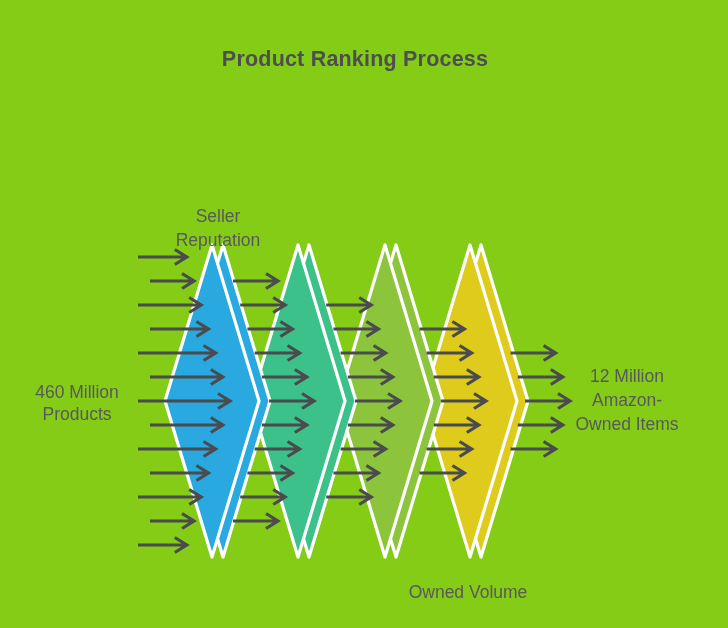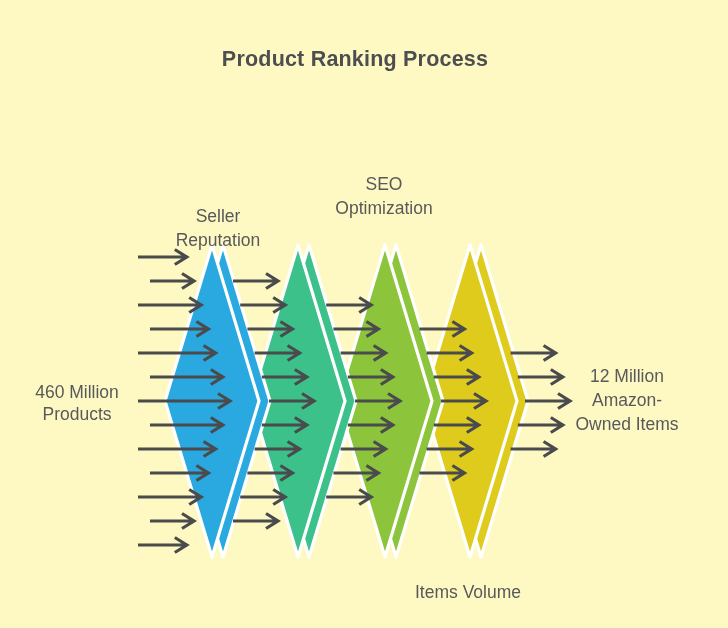--- a/index.html
+++ b/index.html
@@ -1,17 +1,17 @@
 <!DOCTYPE html>
 <html><head>
 <meta charset="utf-8">
 <style>
   html,body{margin:0;padding:0;background:#fff;}
   #canvas{
-    position:relative;width:728px;height:628px;background:#fef9c3;overflow:hidden;
+    position:relative;width:728px;height:628px;background:#84cc16;overflow:hidden;
     font-family:"Liberation Sans","DejaVu Sans",sans-serif;
   }
   #diagram-svg{position:absolute;left:0;top:0;}
   .page-title{
     position:absolute;left:0;top:47px;width:710px;text-align:center;
     font-size:21.5px;font-weight:bold;letter-spacing:0.2px;
   }
   .lbl{position:absolute;white-space:pre-line;font-size:17.5px;line-height:24px;}
   .stage-label{width:180px;text-align:center;}
   .lbl-stage-0{left:128px;top:172px;}
@@ -88,22 +88,20 @@
         <path d="M525 401 L570 401 M558 393.5 L570 401 L558 408.5"></path>
         <path d="M517.8 425 L562.8 425 M550.8 417.5 L562.8 425 L550.8 432.5"></path>
         <path d="M510.6 449 L555.6 449 M543.6 441.5 L555.6 449 L543.6 456.5"></path>
       </g>
     </svg>
 
   <div class="page-title" style="color: rgb(77, 78, 80);">Product Ranking Process</div>
 
   <div class="lbl stage-label lbl-stage-0" style="color: rgb(88, 89, 91); margin-top: 32px;">Seller
 Reputation</div>
-  <div class="lbl stage-label lbl-stage-2" style="color: rgb(88, 89, 91);">SEO
-Optimization</div>
-  <div class="lbl stage-label lbl-stage-3" style="color: rgb(88, 89, 91);">Items Volume</div>
+  <div class="lbl stage-label lbl-stage-3" style="color: rgb(88, 89, 91);">Owned Volume</div>
 
   <div class="lbl input-label" style="color: rgb(88, 89, 91);">460 Million
 Products</div>
   <div class="lbl output-label" style="color: rgb(88, 89, 91);">12 Million
 Amazon-
 Owned Items</div>
 </div>
 
 </body></html>

